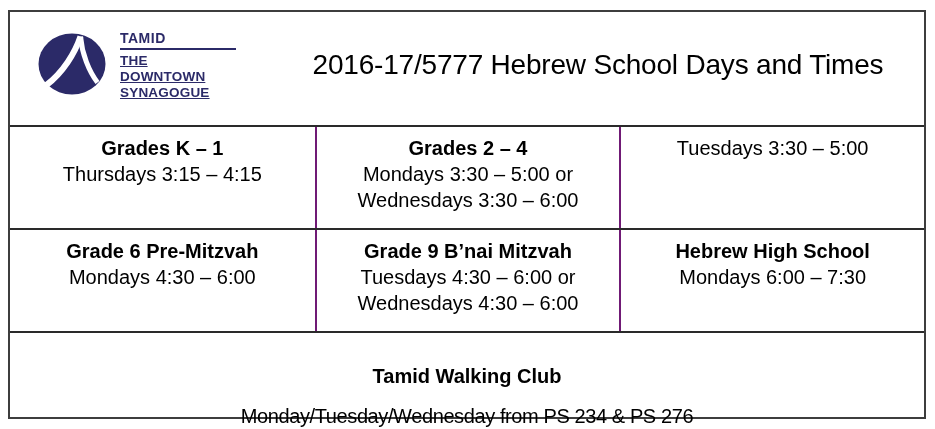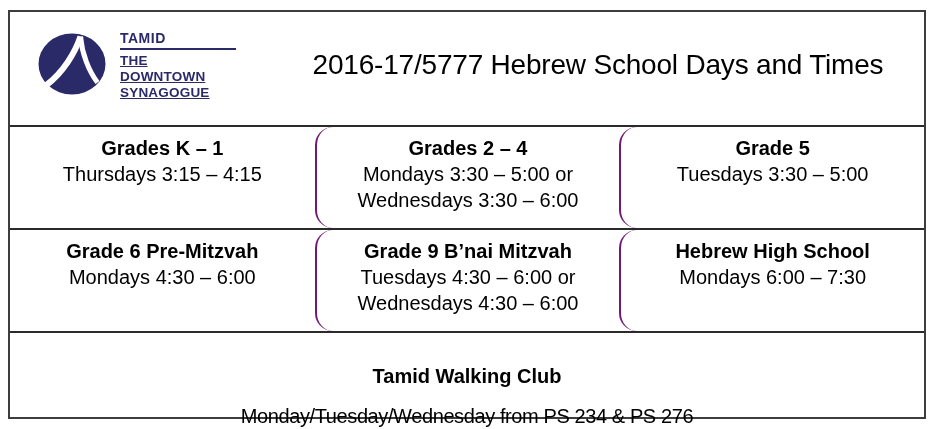--- a/index.html
+++ b/index.html
@@ -69,21 +69,20 @@
   .sched-row {
     display: grid;
     grid-template-columns: 1fr 1fr 1fr;
     border-bottom: 2px solid #2a2a2a;
   }
   .cell {
     padding-top: 8px;
     text-align: center;
     font-size: 20px;
     line-height: 26px;
-    border-radius: 18px;
   }
   .cell + .cell { border-left: 2px solid #701a75; }
   .cell-title { font-weight: bold; }
   
   .footer-row {
     text-align: center;
     padding-top: 32px;
     font-size: 20px;
   }
   .footer-title { font-weight: bold; line-height: 22px; }
@@ -121,21 +120,20 @@
     <div class="cell">
       <div class="cell-title">Grades K – 1</div>
       <div class="cell-line">Thursdays 3:15 – 4:15</div>
     </div>
     <div class="cell">
       <div class="cell-title">Grades 2 – 4</div>
       <div class="cell-line">Mondays 3:30 – 5:00 or</div>
       <div class="cell-line">Wednesdays 3:30 – 6:00</div>
     </div>
     <div class="cell">
-      <div class="cell-title">Grade 5</div>
       <div class="cell-line">Tuesdays 3:30 – 5:00</div>
     </div>
   </div>
 
   <div class="sched-row">
     <div class="cell">
       <div class="cell-title">Grade 6 Pre-Mitzvah</div>
       <div class="cell-line">Mondays 4:30 – 6:00</div>
     </div>
     <div class="cell">

